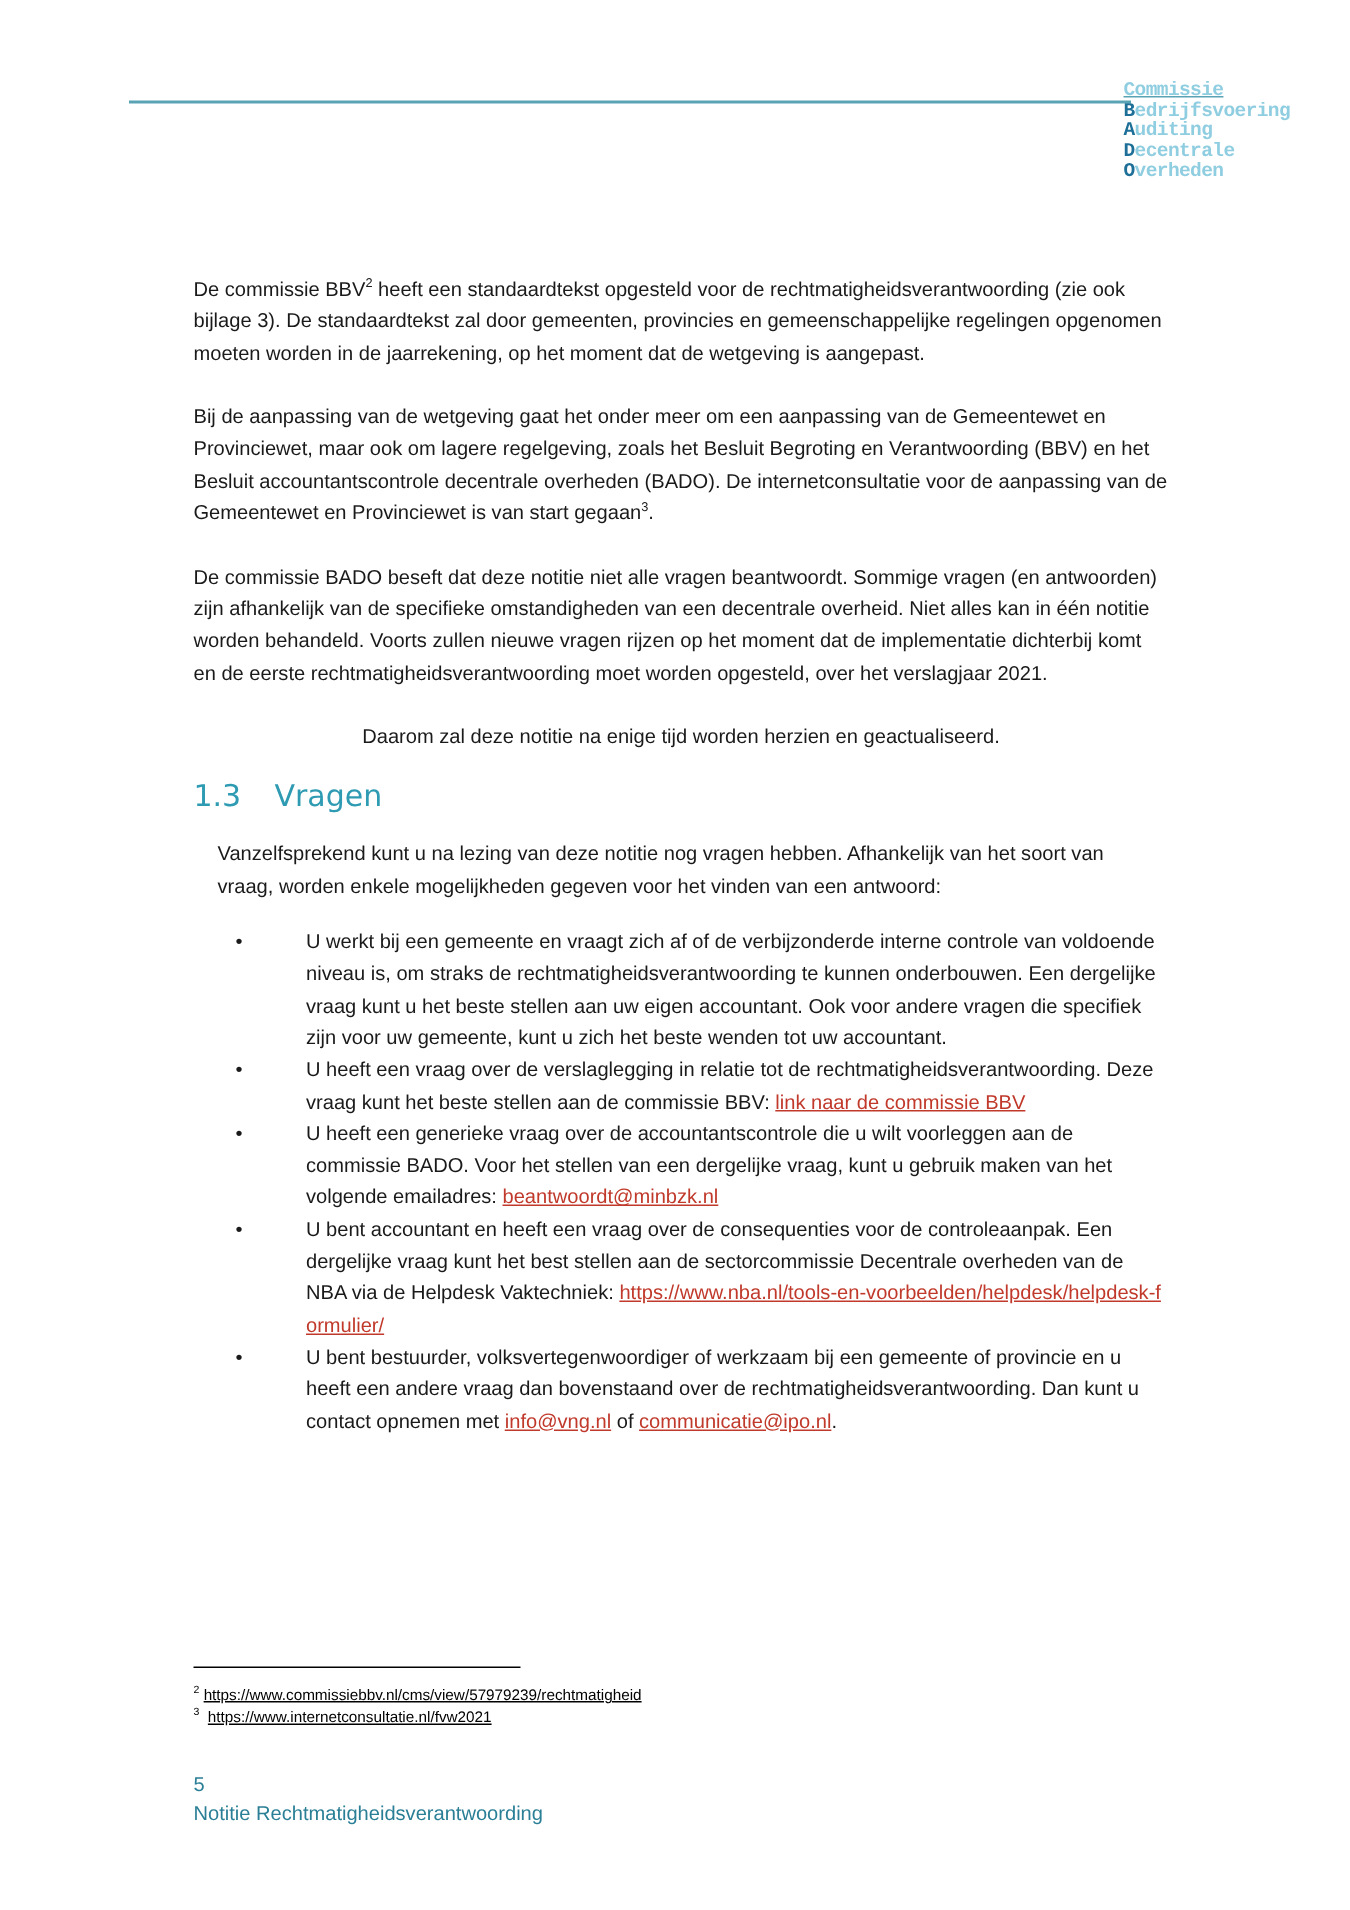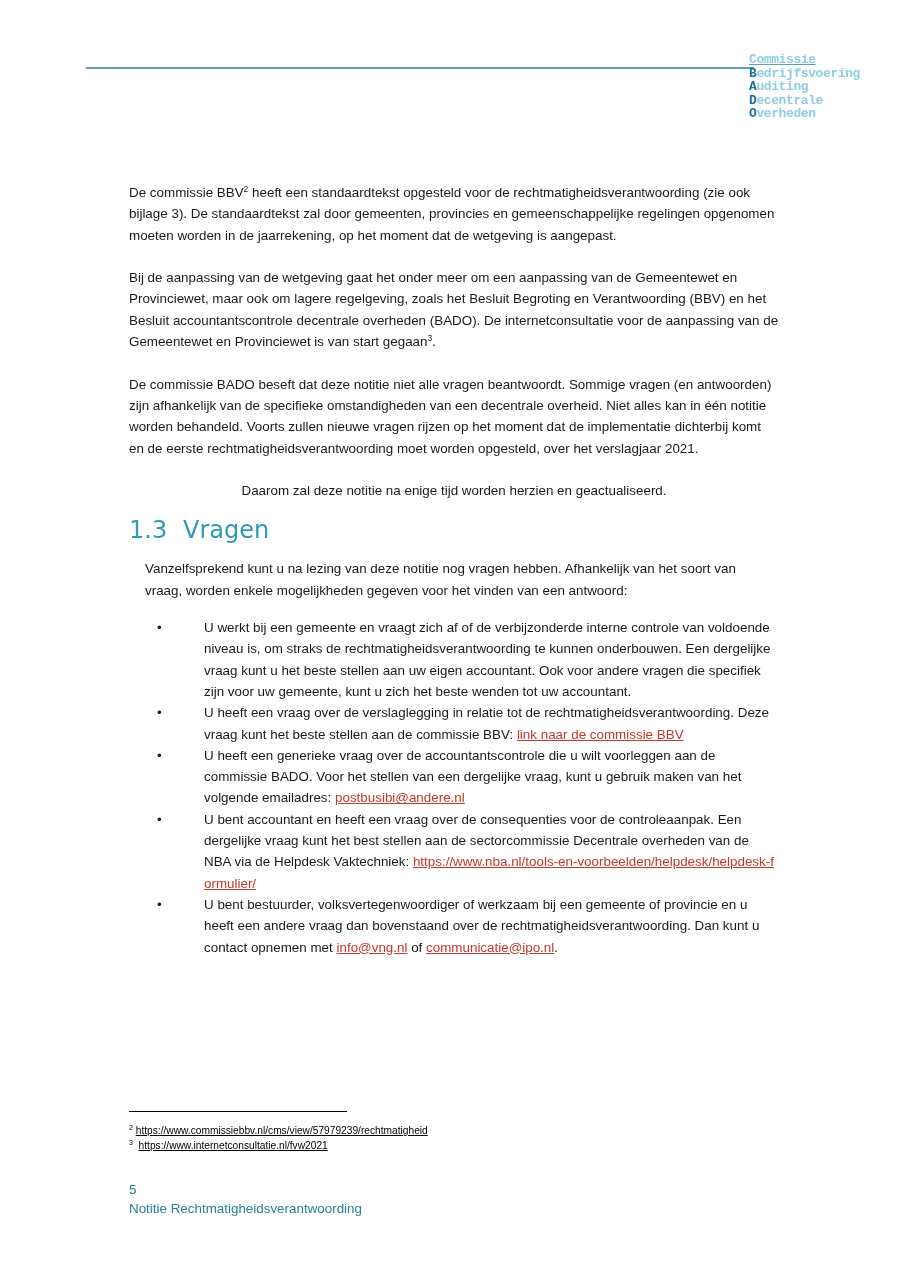--- a/index.html
+++ b/index.html
@@ -7,21 +7,21 @@
            font-family:"Liberation Sans", sans-serif; color:#1a1a1a; }
     .header-line { position:absolute; left:86px; top:67px; width:668px; height:2px; background:#5aa3b5; }
     .logo { position:absolute; left:749px; top:53px; font-family:Liberation Mono, monospace;
             font-weight:bold; font-size:13px; line-height:13.5px; color:#8fcde0; letter-spacing:-0.4px; }
     .logo .l1 { text-decoration:underline; text-decoration-color:#5aa3b5; }
     .logo .init { color:#1d6f98; }
     .content { position:absolute; left:129px; top:182px; width:650px; font-size:13.4px; line-height:21.3px; }
     p { margin:0 0 21.3px 0; }
     sup { font-size:8.5px; line-height:0; vertical-align:super; }
     h2 { margin:0; font-family:"DejaVu Sans", sans-serif; font-weight:normal; color:#2e9bb3;
-         font-size:24px; line-height:24px; margin-top:-6px; }
+         font-size:20px; line-height:24px; margin-top:-6px; }
     h2 .num { display:inline-block; width:54px; }
     ul { list-style:none; margin:0; padding:0; }
     li { position:relative; padding-left:75px; }
     li .bullet { position:absolute; left:28px; top:0; }
     a { color:#c0392b; text-decoration:underline; }
     .fn-rule { position:absolute; left:129px; top:1111px; width:218px; height:1px; background:#000; }
     .footnotes { position:absolute; left:129px; top:1123px; font-size:10.2px; line-height:15px; color:#000; }
     .footnotes a { color:#000; }
     .footnotes sup { font-size:7px; }
     .footer { position:absolute; left:129px; top:1180px; color:#2a7f96; font-size:13.4px; line-height:19px; }
@@ -44,21 +44,21 @@
   <p><span>Bij de aanpassing van de wetgeving gaat het onder meer om een aanpassing van de Gemeentewet en Provinciewet, maar ook om lagere regelgeving, zoals het Besluit Begroting en Verantwoording (BBV) en het Besluit accountantscontrole decentrale overheden (BADO). De internetconsultatie voor de aanpassing van de Gemeentewet en Provinciewet is van start gegaan</span><sup>3</sup><span>.</span></p>
   <p>De commissie BADO beseft dat deze notitie niet alle vragen beantwoordt. Sommige vragen (en antwoorden) zijn afhankelijk van de specifieke omstandigheden van een decentrale overheid. Niet alles kan in één notitie worden behandeld. Voorts zullen nieuwe vragen rijzen op het moment dat de implementatie dichterbij komt en de eerste rechtmatigheidsverantwoording moet worden opgesteld, over het verslagjaar 2021.</p>
   <p style="margin-bottom:23px;text-align:center;">Daarom zal deze notitie na enige tijd worden herzien en geactualiseerd.</p>
 
   <h2><span class="num">1.3</span><span>Vragen</span></h2>
   <p style="margin:16px;">Vanzelfsprekend kunt u na lezing van deze notitie nog vragen hebben. Afhankelijk van het soort van vraag, worden enkele mogelijkheden gegeven voor het vinden van een antwoord:</p>
 
   <ul>
     <li><span class="bullet">•</span><span>U werkt bij een gemeente en vraagt zich af of de verbijzonderde interne controle van voldoende niveau is, om straks de rechtmatigheidsverantwoording te kunnen onderbouwen. Een dergelijke vraag kunt u het beste stellen aan uw eigen accountant. Ook voor andere vragen die specifiek zijn voor uw gemeente, kunt u zich het beste wenden tot uw accountant.</span></li>
     <li><span class="bullet">•</span><span>U heeft een vraag over de verslaglegging in relatie tot de rechtmatigheidsverantwoording. Deze vraag kunt het beste stellen aan de commissie BBV: </span><a>link naar de commissie BBV</a></li>
-    <li><span class="bullet">•</span><span>U heeft een generieke vraag over de accountantscontrole die u wilt voorleggen aan de commissie BADO. Voor het stellen van een dergelijke vraag, kunt u gebruik maken van het volgende emailadres: </span><a>postbusibi@andere.nl</a></li>
+    <li><span class="bullet">•</span><span>U heeft een generieke vraag over de accountantscontrole die u wilt voorleggen aan de commissie BADO. Voor het stellen van een dergelijke vraag, kunt u gebruik maken van het volgende emailadres: </span><a>beantwoordt@minbzk.nl</a></li>
     <li><span class="bullet">•</span><span>U bent accountant en heeft een vraag over de consequenties voor de controleaanpak. Een dergelijke vraag kunt het best stellen aan de sectorcommissie Decentrale overheden van de NBA via de Helpdesk Vaktechniek: </span><a style="word-break:break-all;">https://www.nba.nl/tools-en-voorbeelden/helpdesk/helpdesk-formulier/</a></li>
     <li><span class="bullet">•</span><span>U bent bestuurder, volksvertegenwoordiger of werkzaam bij een gemeente of provincie en u heeft een andere vraag dan bovenstaand over de rechtmatigheidsverantwoording. Dan kunt u contact opnemen met </span><a>info@vng.nl</a><span> of </span><a>communicatie@ipo.nl</a><span>.</span></li>
   </ul>
 </div>
 
 <div class="fn-rule"></div>
 <div class="footnotes">
   <div><sup>2</sup> <a>https://www.commissiebbv.nl/cms/view/57979239/rechtmatigheid</a></div>
   <div><sup>3</sup>&nbsp; <a>https://www.internetconsultatie.nl/fvw2021</a></div>
 </div>

